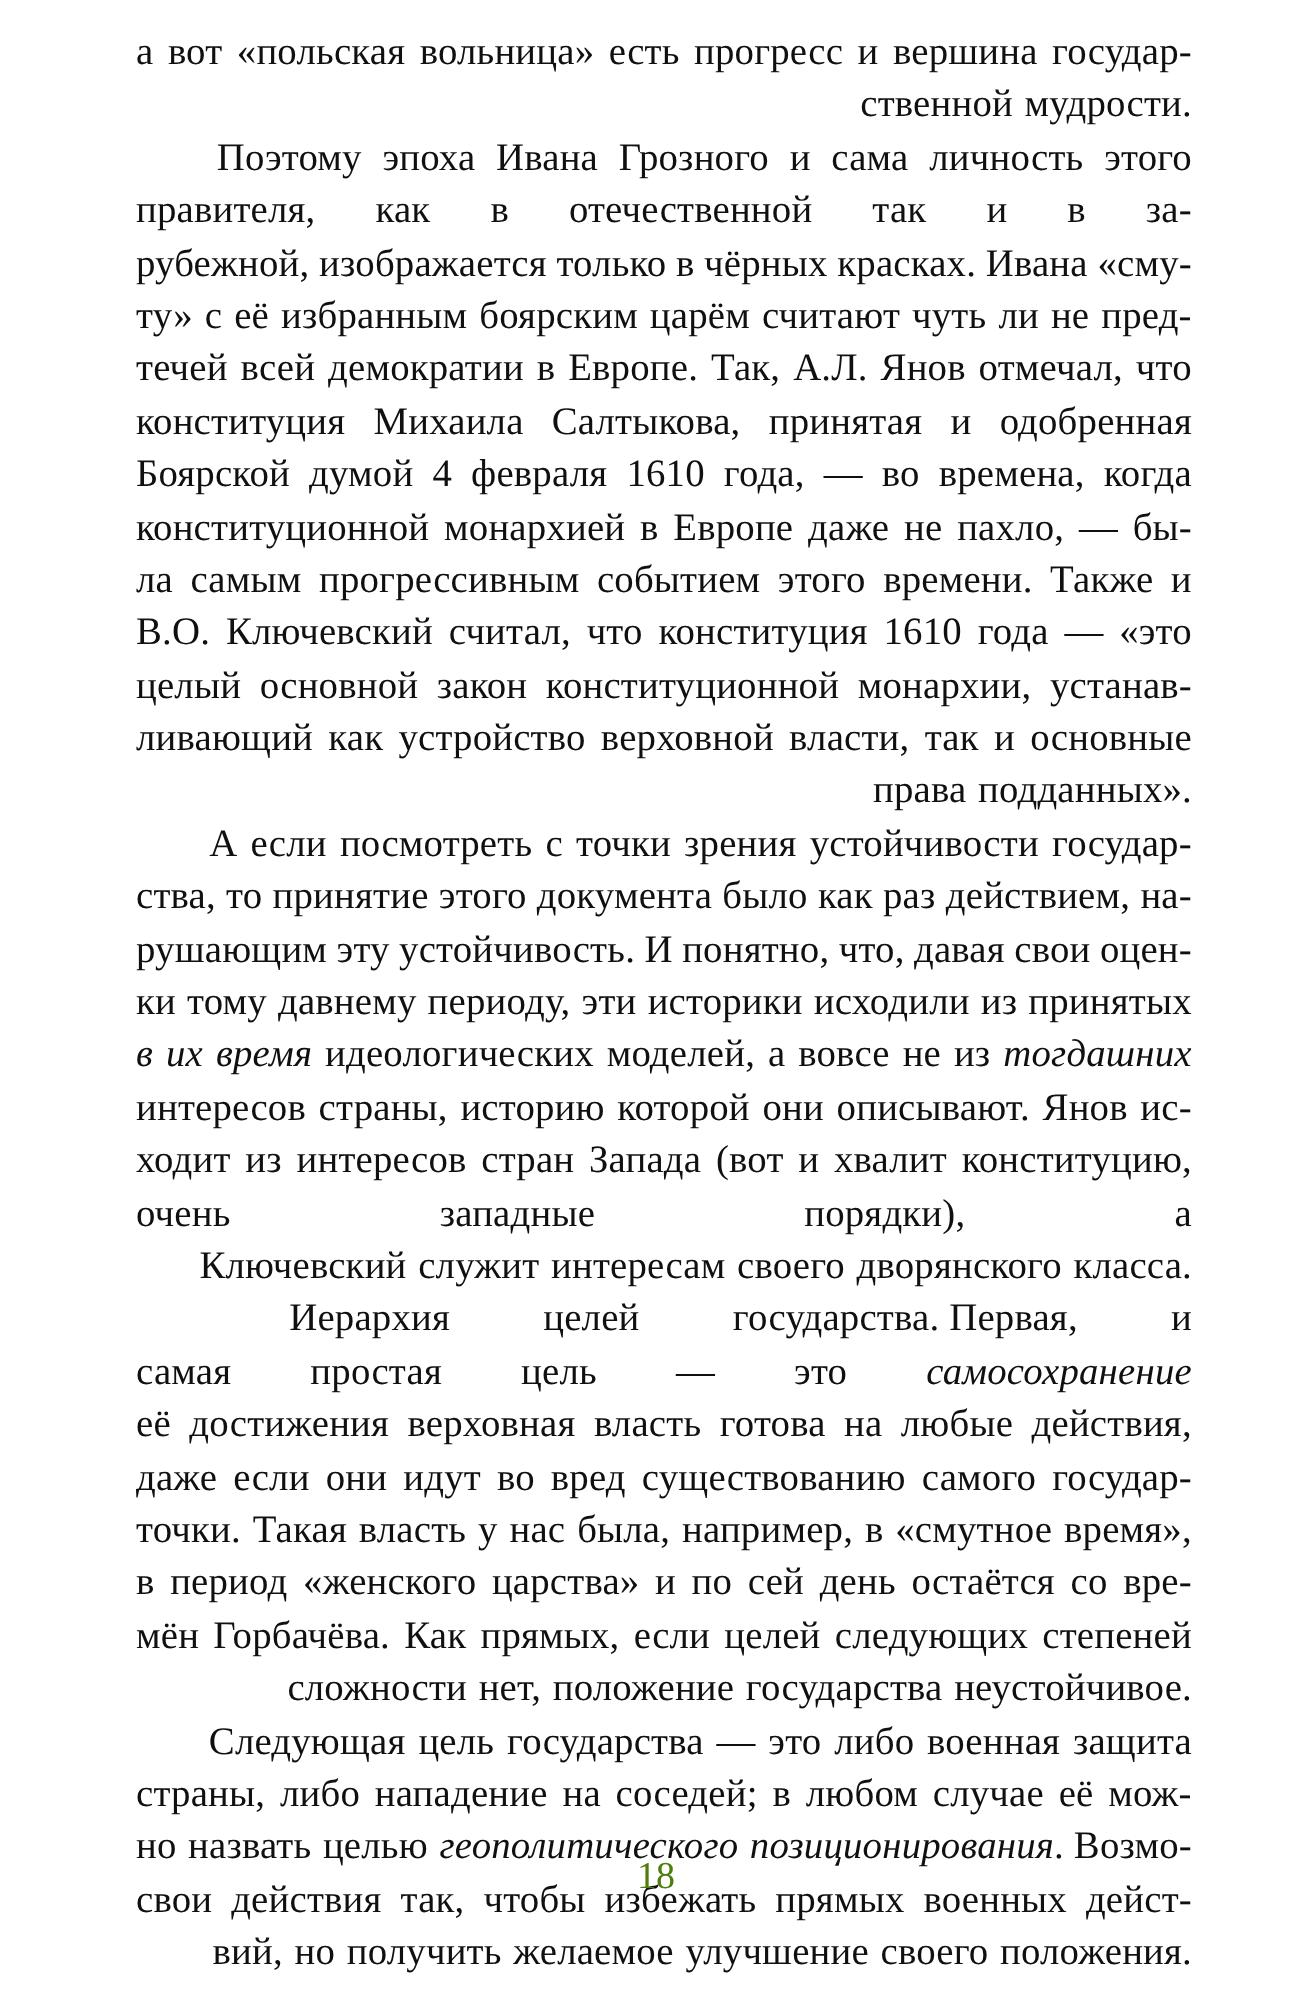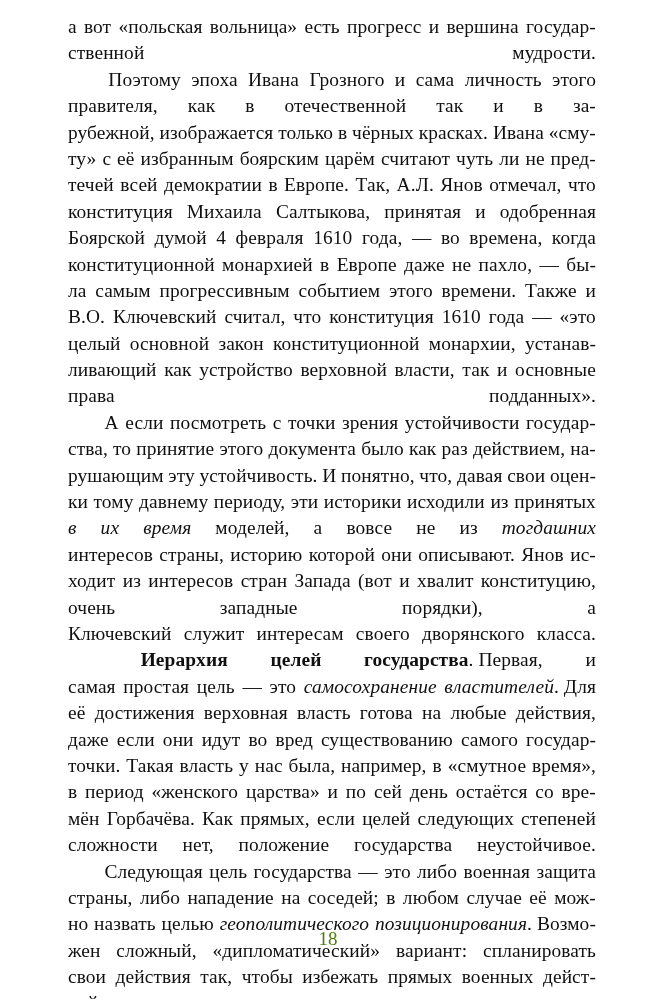--- a/index.html
+++ b/index.html
@@ -37,38 +37,38 @@
     letter-spacing: 0.1px;
   }
 
   
   .text-line.justify {
     justify-content: space-between;
   }
 
   
   .text-line.ragged {
-    justify-content: space-between;
+    justify-content: flex-end;
   }
   .text-line.ragged .w + .w {
     margin-left: 0.30em;
   }
 
   .text-line .w {
     display: inline-block;
   }
 
   
   .indent {
     display: inline-block;
     width: 30px;
     flex: 0 0 30px;
   }
 
-  .b { font-weight: bold; }
+  .b { font-weight: normal; }
   .i { font-style: italic; }
 
   #folio {
     position: absolute;
     left: 0;
     top: 928px;
     width: 656px;
     text-align: center;
     font-size: 19px;
     font-family: "Liberation Serif", "DejaVu Serif", serif;
@@ -93,36 +93,35 @@
       <div class="text-line justify"><span class="w">конституционной</span><span class="w">монархией</span><span class="w">в</span><span class="w">Европе</span><span class="w">даже</span><span class="w">не</span><span class="w">пахло,</span><span class="w">—</span><span class="w">бы-</span></div>
       <div class="text-line justify"><span class="w">ла</span><span class="w">самым</span><span class="w">прогрессивным</span><span class="w">событием</span><span class="w">этого</span><span class="w">времени.</span><span class="w">Также</span><span class="w">и</span></div>
       <div class="text-line justify"><span class="w">В.О.</span><span class="w">Ключевский</span><span class="w">считал,</span><span class="w">что</span><span class="w">конституция</span><span class="w">1610</span><span class="w">года</span><span class="w">—</span><span class="w">«это</span></div>
       <div class="text-line justify"><span class="w">целый</span><span class="w">основной</span><span class="w">закон</span><span class="w">конституционной</span><span class="w">монархии,</span><span class="w">устанав-</span></div>
       <div class="text-line justify"><span class="w">ливающий</span><span class="w">как</span><span class="w">устройство</span><span class="w">верховной</span><span class="w">власти,</span><span class="w">так</span><span class="w">и</span><span class="w">основные</span></div>
       <div class="text-line ragged"><span class="w">права</span><span class="w">подданных».</span></div>
       <div class="text-line justify"><span class="indent"></span><span class="w">А</span><span class="w">если</span><span class="w">посмотреть</span><span class="w">с</span><span class="w">точки</span><span class="w">зрения</span><span class="w">устойчивости</span><span class="w">государ-</span></div>
       <div class="text-line justify"><span class="w">ства,</span><span class="w">то</span><span class="w">принятие</span><span class="w">этого</span><span class="w">документа</span><span class="w">было</span><span class="w">как</span><span class="w">раз</span><span class="w">действием,</span><span class="w">на-</span></div>
       <div class="text-line justify"><span class="w">рушающим</span><span class="w">эту</span><span class="w">устойчивость.</span><span class="w">И</span><span class="w">понятно,</span><span class="w">что,</span><span class="w">давая</span><span class="w">свои</span><span class="w">оцен-</span></div>
       <div class="text-line justify"><span class="w">ки</span><span class="w">тому</span><span class="w">давнему</span><span class="w">периоду,</span><span class="w">эти</span><span class="w">историки</span><span class="w">исходили</span><span class="w">из</span><span class="w">принятых</span></div>
-      <div class="text-line justify"><span class="w i">в</span><span class="w i">их</span><span class="w i">время</span><span class="w">моделей,</span><span class="w">а</span><span class="w">вовсе</span><span class="w">не</span><span class="w">из</span><span class="w i">тогдашних</span></div>
+      <div class="text-line justify"><span class="w i">в</span><span class="w i">их</span><span class="w i">время</span><span class="w">идеологических</span><span class="w">моделей,</span><span class="w">а</span><span class="w">вовсе</span><span class="w">не</span><span class="w">из</span><span class="w i">тогдашних</span></div>
       <div class="text-line justify"><span class="w">интересов</span><span class="w">страны,</span><span class="w">историю</span><span class="w">которой</span><span class="w">они</span><span class="w">описывают.</span><span class="w">Янов</span><span class="w">ис-</span></div>
       <div class="text-line justify"><span class="w">ходит</span><span class="w">из</span><span class="w">интересов</span><span class="w">стран</span><span class="w">Запада</span><span class="w">(вот</span><span class="w">и</span><span class="w">хвалит</span><span class="w">конституцию,</span></div>
       <div class="text-line justify"><span class="w">очень</span><span class="w">западные</span><span class="w">порядки),</span><span class="w">а</span></div>
       <div class="text-line ragged"><span class="w">Ключевский</span><span class="w">служит</span><span class="w">интересам</span><span class="w">своего</span><span class="w">дворянского</span><span class="w">класса.</span></div>
       <div class="text-line justify"><span class="indent"></span><span class="w b">Иерархия</span><span class="w b">целей</span><span class="w"><span class="w b">государства</span><span>. Первая,</span></span><span class="w">и</span></div>
-      <div class="text-line justify"><span class="w">самая</span><span class="w">простая</span><span class="w">цель</span><span class="w">—</span><span class="w">это</span><span class="w i">самосохранение</span><span class="w"><span class="w i">властителей</span><span>. Для</span></span></div>
+      <div class="text-line justify"><span class="w">самая</span><span class="w">простая</span><span class="w">цель</span><span class="w">—</span><span class="w">это</span><span class="w i">самосохранение</span></div>
       <div class="text-line justify"><span class="w">её</span><span class="w">достижения</span><span class="w">верховная</span><span class="w">власть</span><span class="w">готова</span><span class="w">на</span><span class="w">любые</span><span class="w">действия,</span></div>
       <div class="text-line justify"><span class="w">даже</span><span class="w">если</span><span class="w">они</span><span class="w">идут</span><span class="w">во</span><span class="w">вред</span><span class="w">существованию</span><span class="w">самого</span><span class="w">государ-</span></div>
       <div class="text-line justify"><span class="w">точки.</span><span class="w">Такая</span><span class="w">власть</span><span class="w">у</span><span class="w">нас</span><span class="w">была,</span><span class="w">например,</span><span class="w">в</span><span class="w">«смутное</span><span class="w">время»,</span></div>
       <div class="text-line justify"><span class="w">в</span><span class="w">период</span><span class="w">«женского</span><span class="w">царства»</span><span class="w">и</span><span class="w">по</span><span class="w">сей</span><span class="w">день</span><span class="w">остаётся</span><span class="w">со</span><span class="w">вре-</span></div>
       <div class="text-line justify"><span class="w">мён</span><span class="w">Горбачёва.</span><span class="w">Как</span><span class="w">прямых,</span><span class="w">если</span><span class="w">целей</span><span class="w">следующих</span><span class="w">степеней</span></div>
       <div class="text-line ragged"><span class="w">сложности</span><span class="w">нет,</span><span class="w">положение</span><span class="w">государства</span><span class="w">неустойчивое.</span></div>
       <div class="text-line justify"><span class="indent"></span><span class="w">Следующая</span><span class="w">цель</span><span class="w">государства</span><span class="w">—</span><span class="w">это</span><span class="w">либо</span><span class="w">военная</span><span class="w">защита</span></div>
       <div class="text-line justify"><span class="w">страны,</span><span class="w">либо</span><span class="w">нападение</span><span class="w">на</span><span class="w">соседей;</span><span class="w">в</span><span class="w">любом</span><span class="w">случае</span><span class="w">её</span><span class="w">мож-</span></div>
       <div class="text-line justify"><span class="w">но</span><span class="w">назвать</span><span class="w">целью</span><span class="w i">геополитического</span><span class="w"><span class="w i">позиционирования</span><span>. Возмо-</span></span></div>
-      <div class="text-line justify"><span class="w">жен</span><span class="w">сложный,</span><span class="w">«дипломатический»</span><span class="w">вариант:</span><span class="w">спланировать</span></div>
       <div class="text-line justify"><span class="w">свои</span><span class="w">действия</span><span class="w">так,</span><span class="w">чтобы</span><span class="w">избежать</span><span class="w">прямых</span><span class="w">военных</span><span class="w">дейст-</span></div>
       <div class="text-line ragged"><span class="w">вий,</span><span class="w">но</span><span class="w">получить</span><span class="w">желаемое</span><span class="w">улучшение</span><span class="w">своего</span><span class="w">положения.</span></div>
     </div>
 
   <div id="folio">18</div>
 
 </div>
 
 </body></html>

